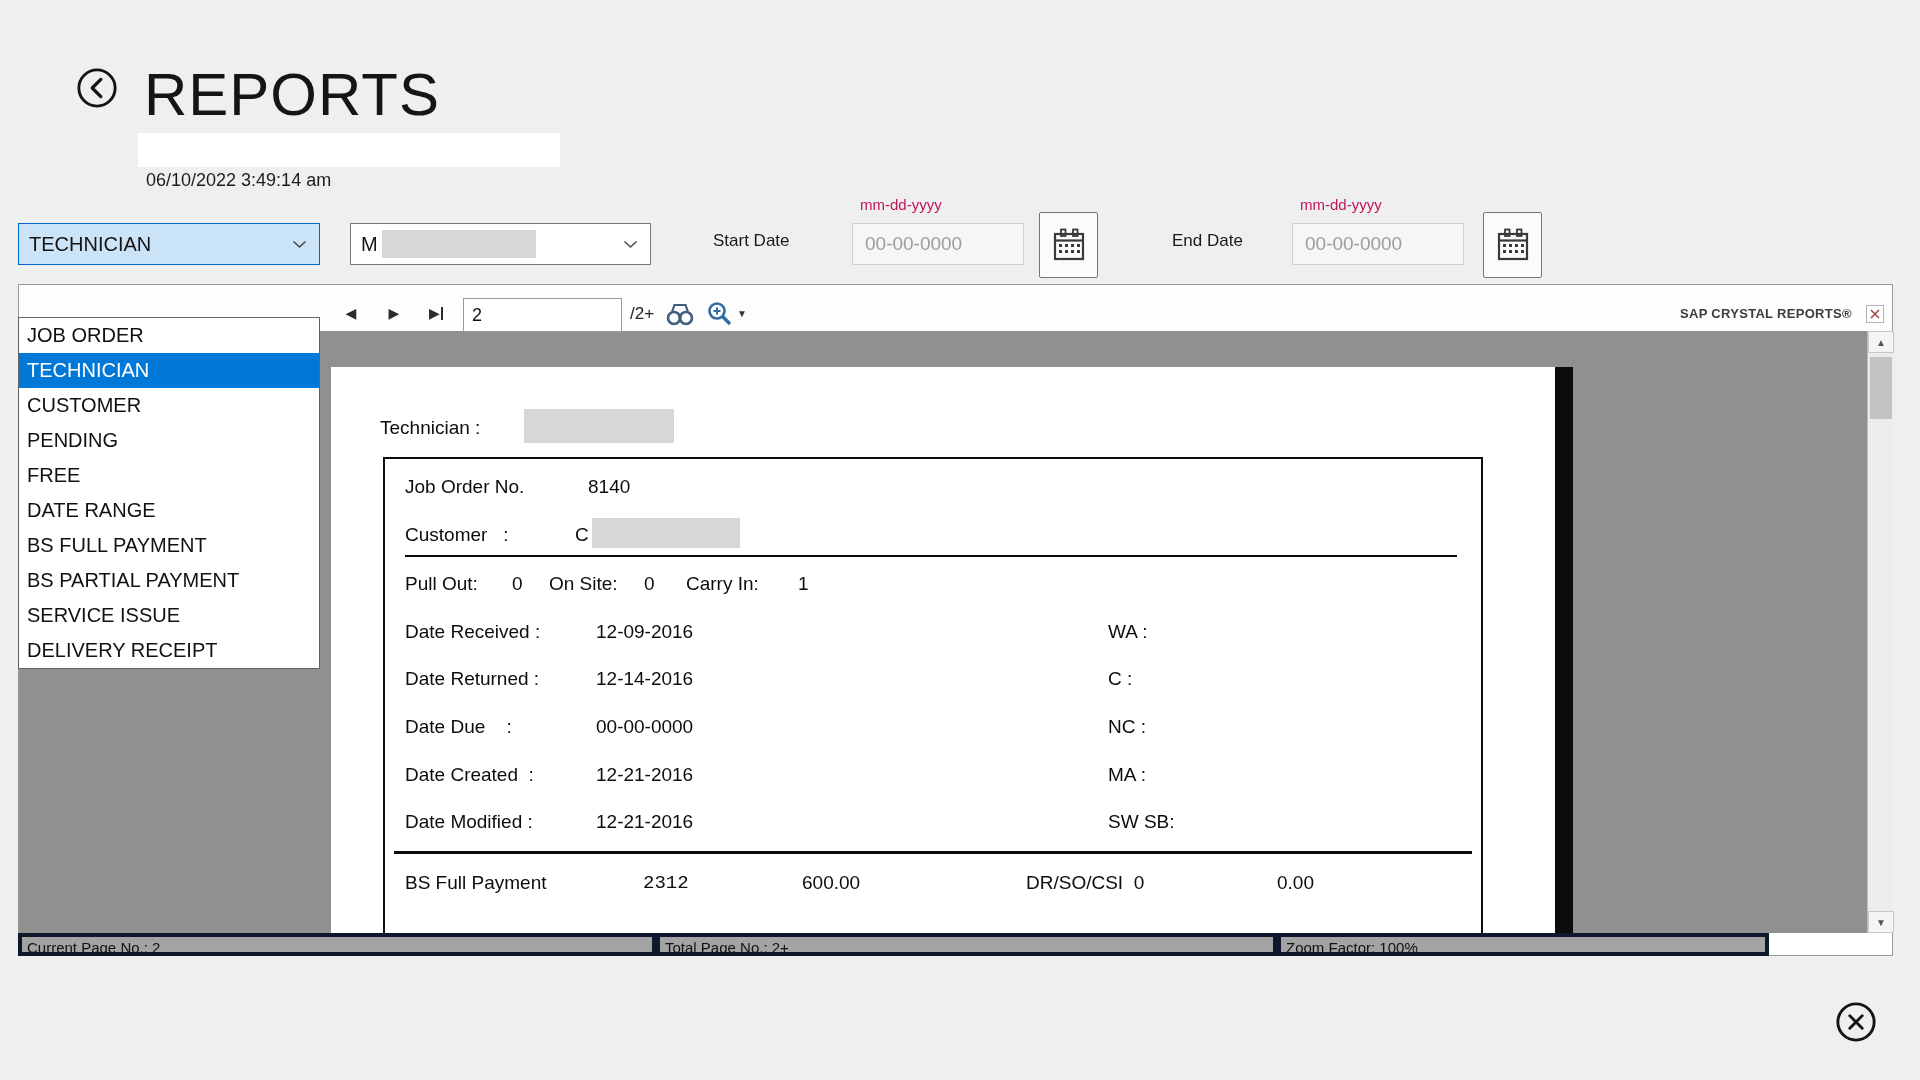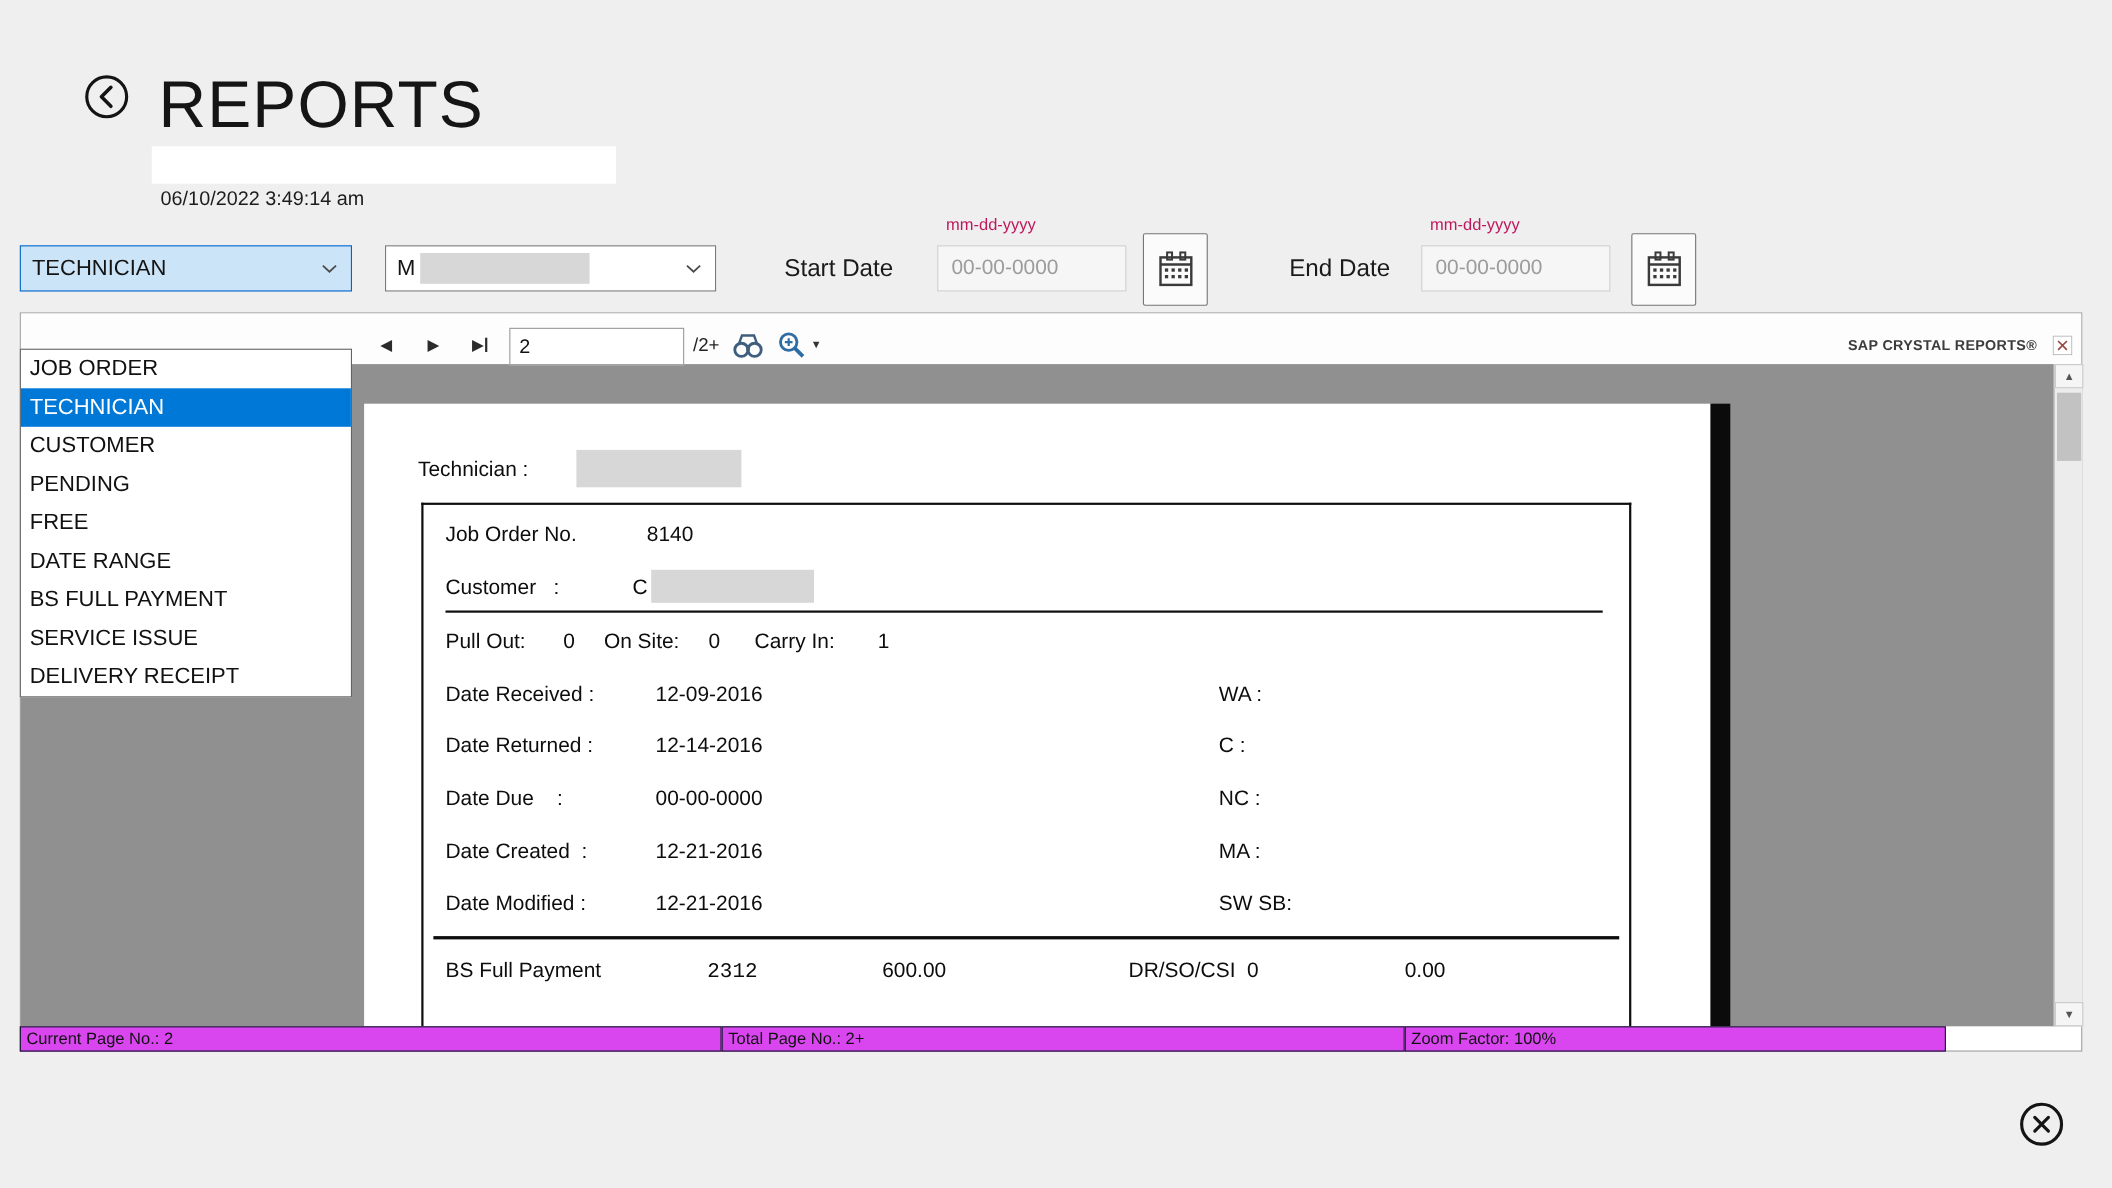--- a/index.html
+++ b/index.html
@@ -21,21 +21,21 @@
   .combo.open { background:#cce4f7; border:1px solid #0066cc; }
   .dd-list {
     box-sizing:border-box; background:#ffffff; border:1px solid #646464; z-index:30;
     display:flex; flex-direction:column;
   }
   .dd-item {
     height:35px; display:flex; align-items:center; padding-left:8px; font-size:20px; color:#111;
     cursor:default;
   }
   .dd-item.sel { background:#0078d7; color:#ffffff; }
-  .field-label { font-size:22px; color:#1a1a1a; }
+  .field-label { font-size:17px; color:#1a1a1a; }
   .hint { font-size:15px; color:#be185d; }
   .date-input {
     box-sizing:border-box; background:#f6f6f6; border:1px solid #cfcfcf; font-size:19px;
     padding:0 0 0 12px; color:#707070; font-family:"Liberation Sans","DejaVu Sans",sans-serif;
   }
   .date-input::placeholder { color:#9c9c9c; }
   .cal-btn {
     box-sizing:border-box; background:#fbfbfb; border:1px solid #767676; border-radius:2px;
     display:flex; align-items:center; justify-content:center; z-index:20;
   }
@@ -54,21 +54,21 @@
   .page-strip { background:#0b0b0b; z-index:8; }
   .rtext { font-size:19px; color:#0d0d0d; white-space:pre; z-index:9; }
   .hline { background:#0d0d0d; z-index:9; }
   .report-box { box-sizing:border-box; border:2px solid #0d0d0d; border-bottom:none; z-index:8; }
   
   .sb-track { background:#ececec; border-left:1px solid #bdbdbd; box-sizing:border-box; z-index:9; }
   .sb-btn { width:26px; height:22px; display:flex; align-items:center; justify-content:center;
     font-size:10px; color:#555; background:#f5f5f5; border:1px solid #c8c8c8; box-sizing:border-box; }
   .sb-thumb { background:#c2c2c2; }
   
-  .status-cell { box-sizing:border-box; border:1px solid #0f172a; background:#d946ef;
+  .status-cell { box-sizing:border-box; border:4px solid #0f172a; background:#a3a3a3;
     font-size:15px; color:#111; padding:2px 0 0 5px; z-index:10; }
   .icon { display:flex; align-items:center; justify-content:center; }
 </style>
 </head>
 <body>
 
 <div class="screen">
 
   <div class="abs" style="left:76px; top:67px; width:42px; height:42px;">
     <span class="icon">
@@ -92,20 +92,21 @@
   </div>
 
   <div class="abs dd-list" style="left:18px; top:269px; width:302px;margin-top:48px;">
     <div class="dd-item">JOB ORDER</div>
     <div class="dd-item sel">TECHNICIAN</div>
     <div class="dd-item">CUSTOMER</div>
     <div class="dd-item">PENDING</div>
     <div class="dd-item">FREE</div>
     <div class="dd-item">DATE RANGE</div>
     <div class="dd-item">BS FULL PAYMENT</div>
+    <div class="dd-item">BS PARTIAL PAYMENT</div>
     <div class="dd-item">SERVICE ISSUE</div>
     <div class="dd-item">DELIVERY RECEIPT</div>
   </div>
 
   <div class="abs combo" style="left:350px; top:223px; width:301px; height:42px;">
     <span style="display:flex; align-items:center;">
       <span>M</span>
       <span class="redact-gray" style="display:inline-block; width:154px; height:28px; margin-left:4px;"></span>
     </span>
     <span class="icon">

